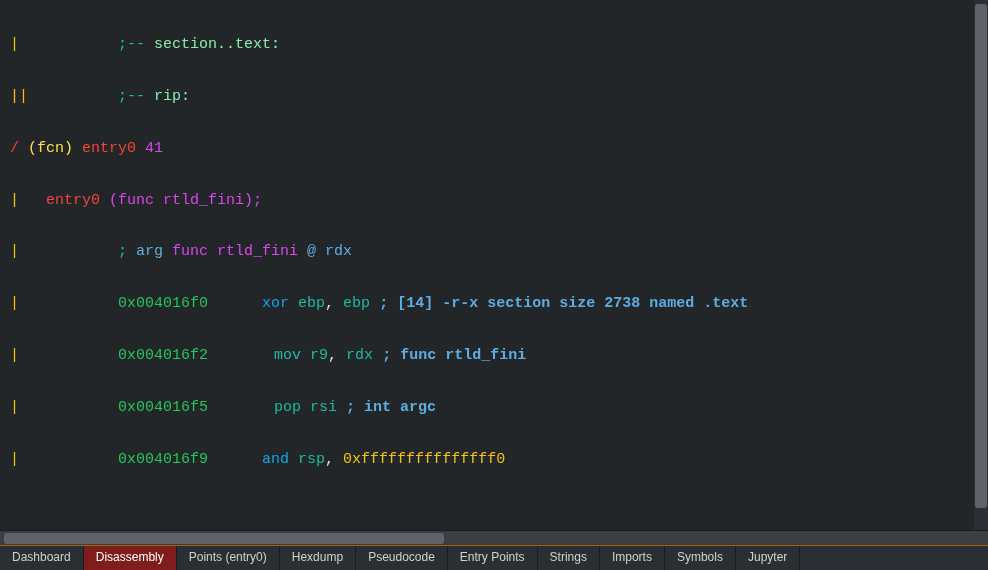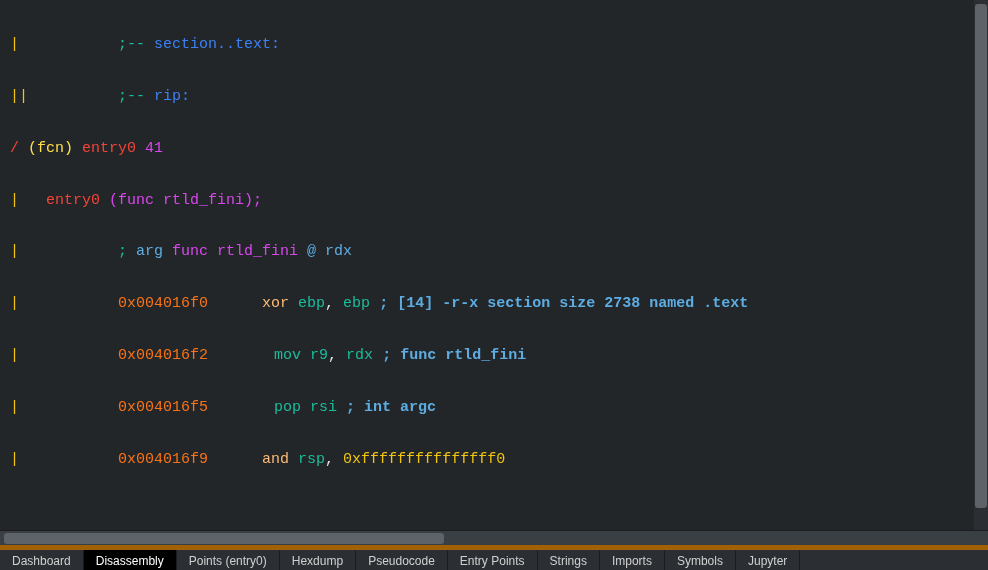--- a/index.html
+++ b/index.html
@@ -26,26 +26,26 @@
       line-height: 1.73;
     }
     .line {
       white-space: pre;
     }
     .c-bar { color: #f1c40f; }
     .c-slash { color: #f44336; }
     .c-fcn { color: #fde047; }
     .c-fname { color: #f44336; }
     .c-default { color: #d946ef; }
-    .c-section { color: #3b82f6; margin-top: 28px; }
+    .c-section { color: #86efac; margin-top: 28px; }
     .c-comment-semi { color: #1abc9c; }
     .c-arg { color: #5dade2; }
     .c-at { color: #5dade2; }
-    .c-addr { color: #f97316; margin-top: 32px; }
-    .c-mnemonic { color: #fdba74; }
+    .c-addr { color: #22c55e; margin-top: 32px; }
+    .c-mnemonic { color: #0ea5e9; }
     .c-mnemonic-green { color: #1abc9c; margin-left: 12px; }
     .c-reg { color: #1abc9c; }
     .c-comma { color: #e0e0e0; }
     .c-comment { color: #5dade2; font-weight: bold; }
     .c-hex { color: #f1c40f; }
     .scrollbar-area {
       height: 15px;
       background: #3a3f44;
       border-top: 1px solid #1a1c1e;
       position: relative;
@@ -73,32 +73,32 @@
       top: 4px;
       width: 12px;
       height: 504px;
       background: #5d6368;
       border-radius: 3px;
     }
     .tabs {
       display: flex;
       height: 25px;
       background: #2b2f33;
-      border-top: 5px solid #a16207;
+      border-top: 1px solid #a16207;
       font-family: -apple-system, 'Segoe UI', sans-serif;
       font-size: 12px;
     }
     .tab {
       padding: 4px 12px;
       color: #d0d0d0;
       border-right: 1px solid #1a1c1e;
       cursor: pointer;
     }
     .tab.active {
-      background: #000000;
+      background: #7f1d1d;
       color: #ffffff;
     }
   </style>
 </head>
 <body>
 
 <div class="disasm-area">
 <div class="line"><span class="c-bar">|           </span><span class="c-comment-semi">;-- </span><span class="c-section">section..text:</span></div>
 <div class="line"><span class="c-bar">||          </span><span class="c-comment-semi">;-- </span><span class="c-section">rip:</span></div>
 <div class="line"><span class="c-slash">/ </span><span class="c-fcn">(fcn) </span><span class="c-fname">entry0 </span><span class="c-default">41</span></div>

